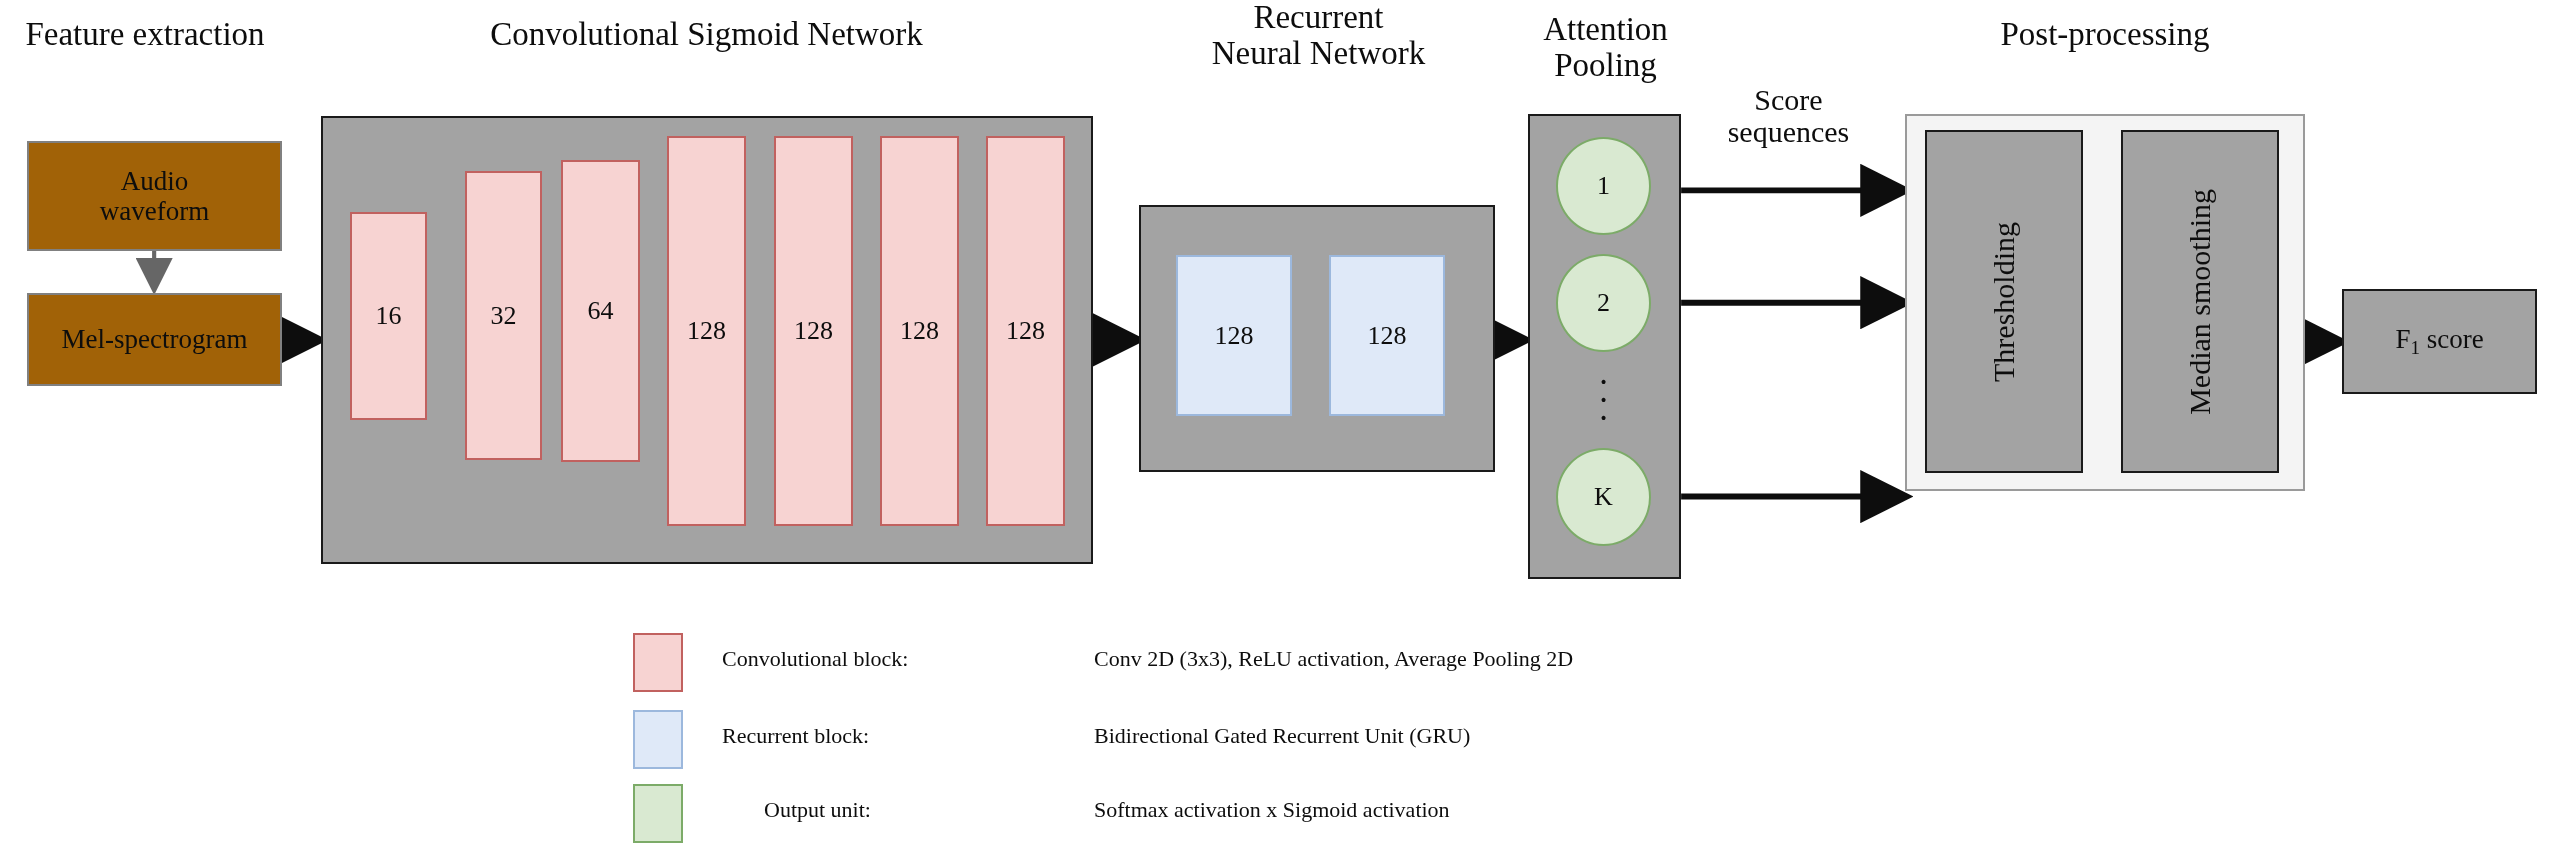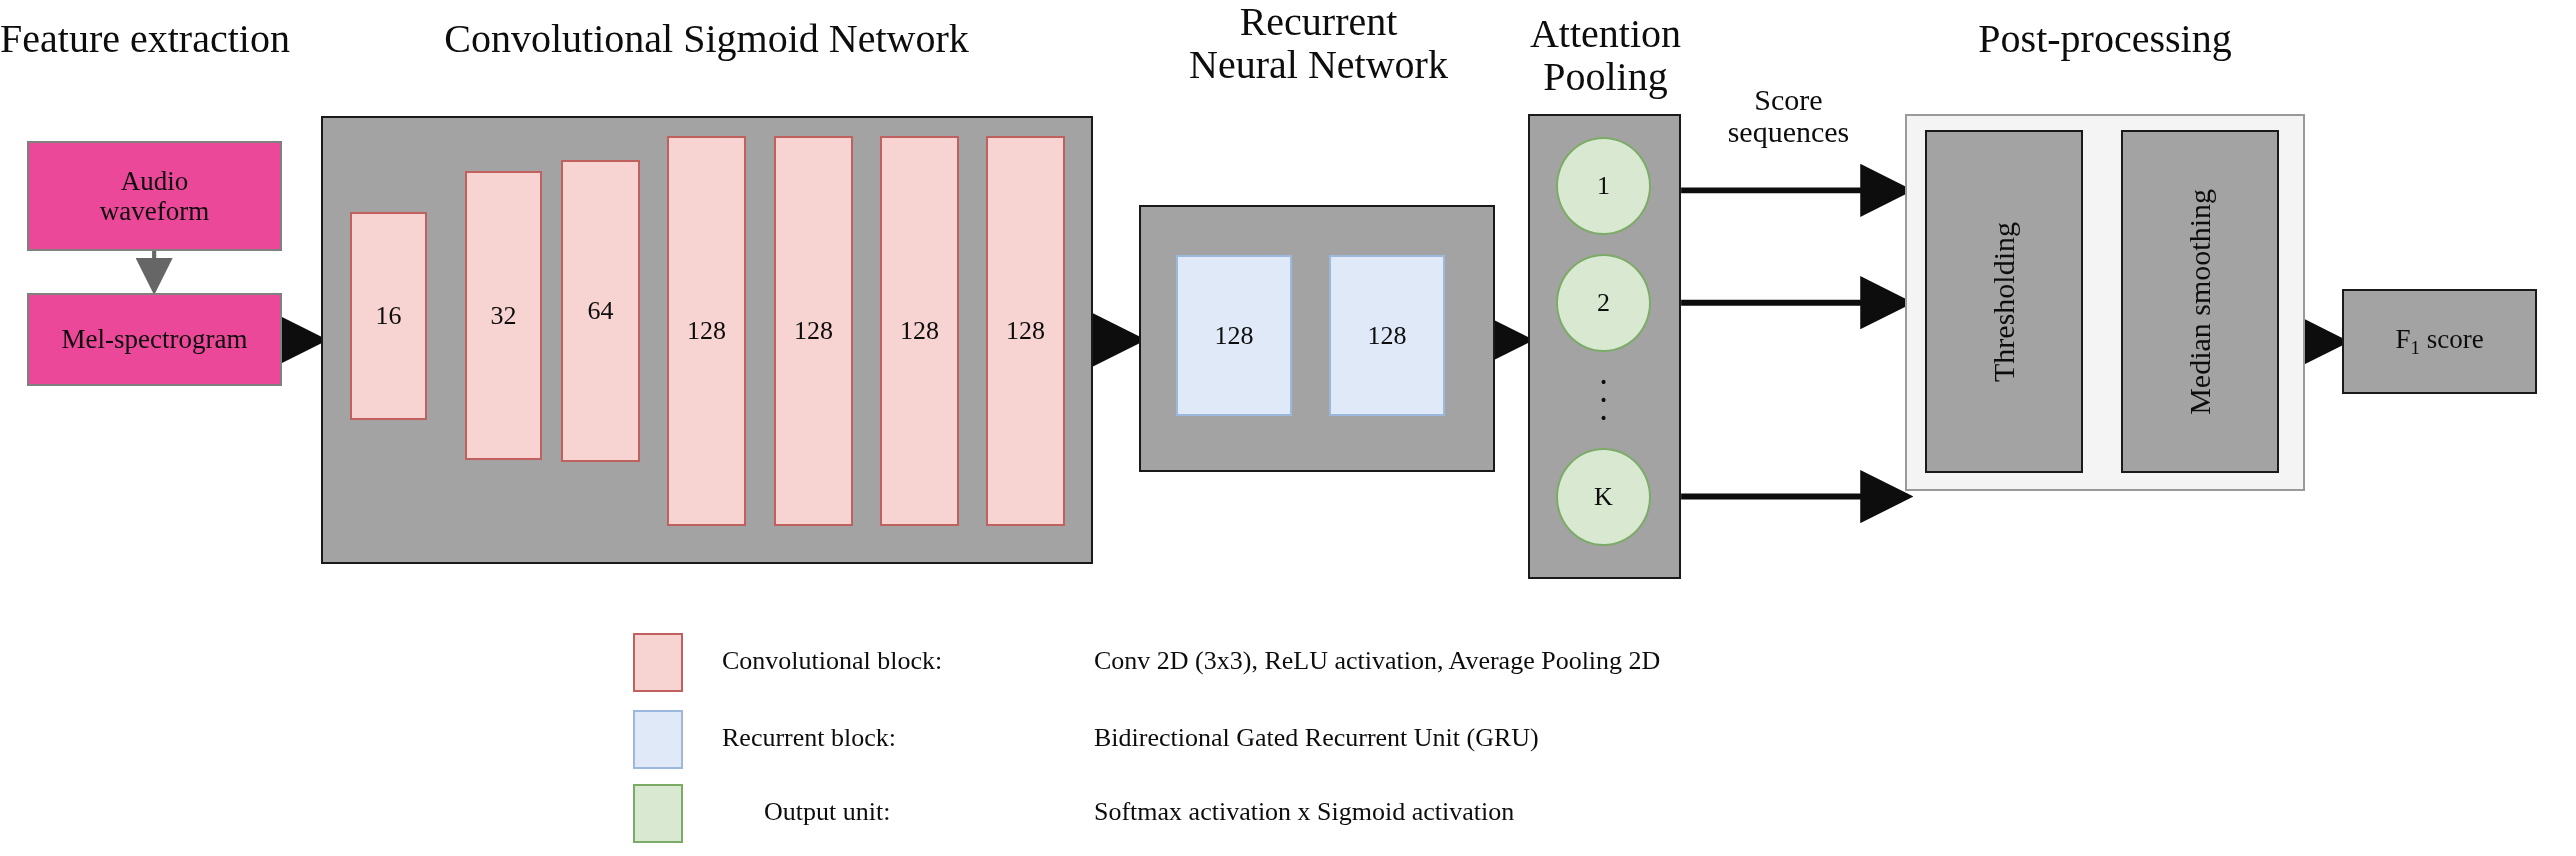--- a/index.html
+++ b/index.html
@@ -1,33 +1,33 @@
 <!DOCTYPE html>
 <html style="font-size:9.5px"><head>
 <meta charset="utf-8">
 <style>
   html,body{margin:0;padding:0;background:#fff;}
   body{width:2576px;height:856px;position:relative;overflow:hidden;
        font-family:"Liberation Serif","DejaVu Serif",serif;color:#0d0d0d;}
   .abs{position:absolute;}
-  .ttl{font-size:40px;line-height:1.08;text-align:center;white-space:pre-line;}
+  .ttl{font-size:33px;line-height:1.08;text-align:center;white-space:pre-line;}
   .box{position:absolute;box-sizing:border-box;}
-  .greybox{background:#ec4899;border:2.4px solid #808080;}
+  .greybox{background:#a16207;border:2.4px solid #808080;}
   .plainbox{background:#a3a3a3;border:2.4px solid #1a1a1a;}
   .outerpp{background:#f4f4f4;border:2.4px solid #9a9a9a;}
   .conv{background:#f7d3d2;border:2.4px solid #c1615f;box-sizing:border-box;}
   .rec{background:#dfe9f8;border:2.4px solid #9cb8dd;box-sizing:border-box;}
   .out{background:#d9e9d1;border:2.4px solid #7cab68;box-sizing:border-box;border-radius:50%;}
   .ctr{display:flex;align-items:center;justify-content:center;text-align:center;}
   .lbl{font-size:27px;}
   .lblsm{font-size:26px;}
   .vert{writing-mode:vertical-rl;transform:rotate(180deg);font-size:30px;}
   .dots{font-size:35px;letter-spacing:0;line-height:0.52;text-align:center;}
   svg.lay{position:absolute;left:0;top:0;width:2576px;height:856px;overflow:visible;}
-  .legtxt{font-size:26px;white-space:nowrap;}
+  .legtxt{font-size:22px;white-space:nowrap;}
   .sub{font-size:19px;vertical-align:sub;}
 </style>
 </head>
 <body>
 
 <svg class="lay" viewBox="0 0 4356 1448">
   <defs>
     <marker id="ah" markerWidth="9" markerHeight="9" refX="7.4" refY="4.5" orient="auto" markerUnits="strokeWidth">
       <path d="M0,0 L9,4.5 L0,9 z" fill="#0d0d0d"></path>
     </marker>

